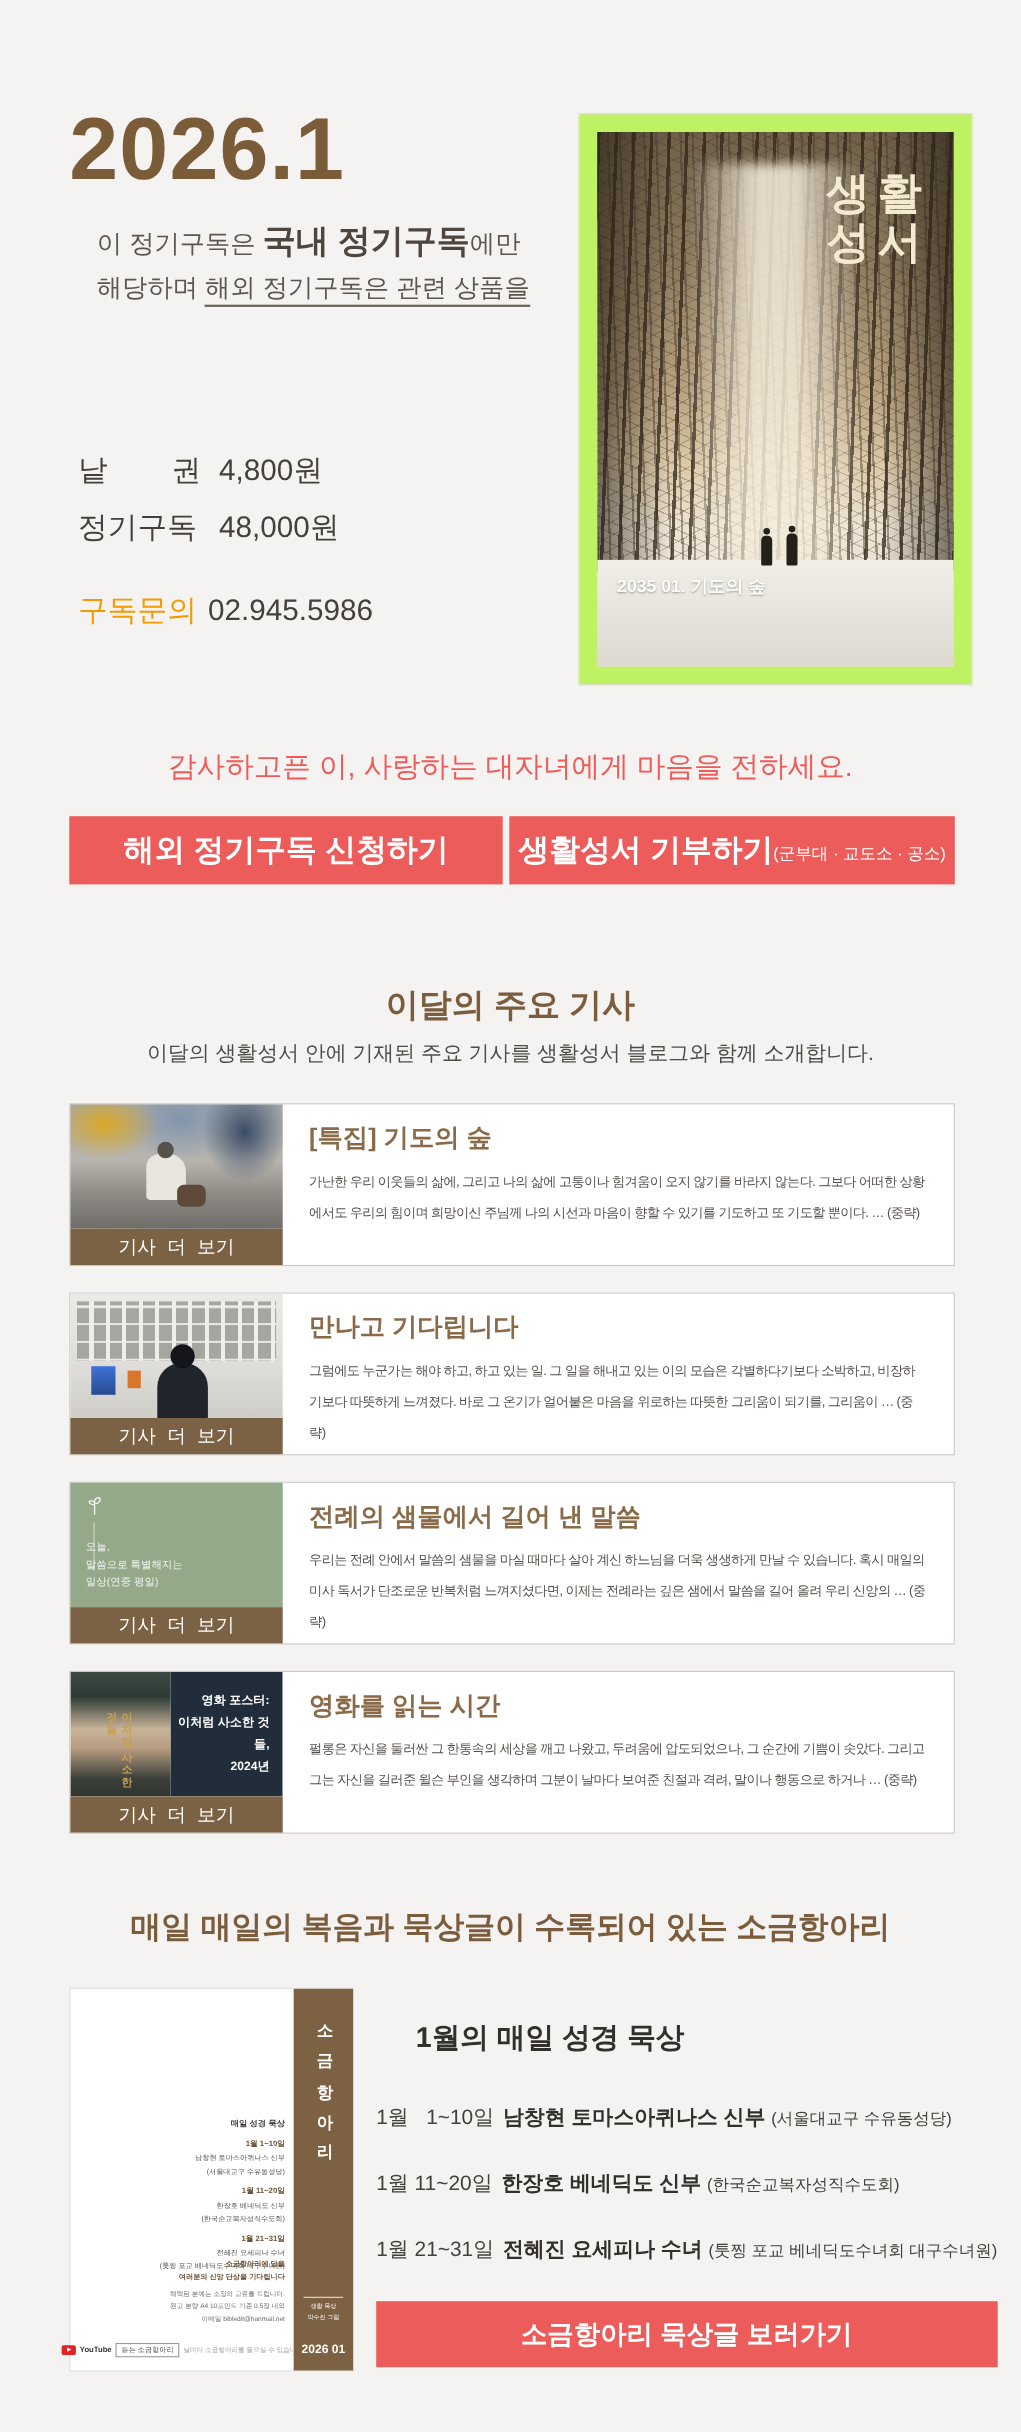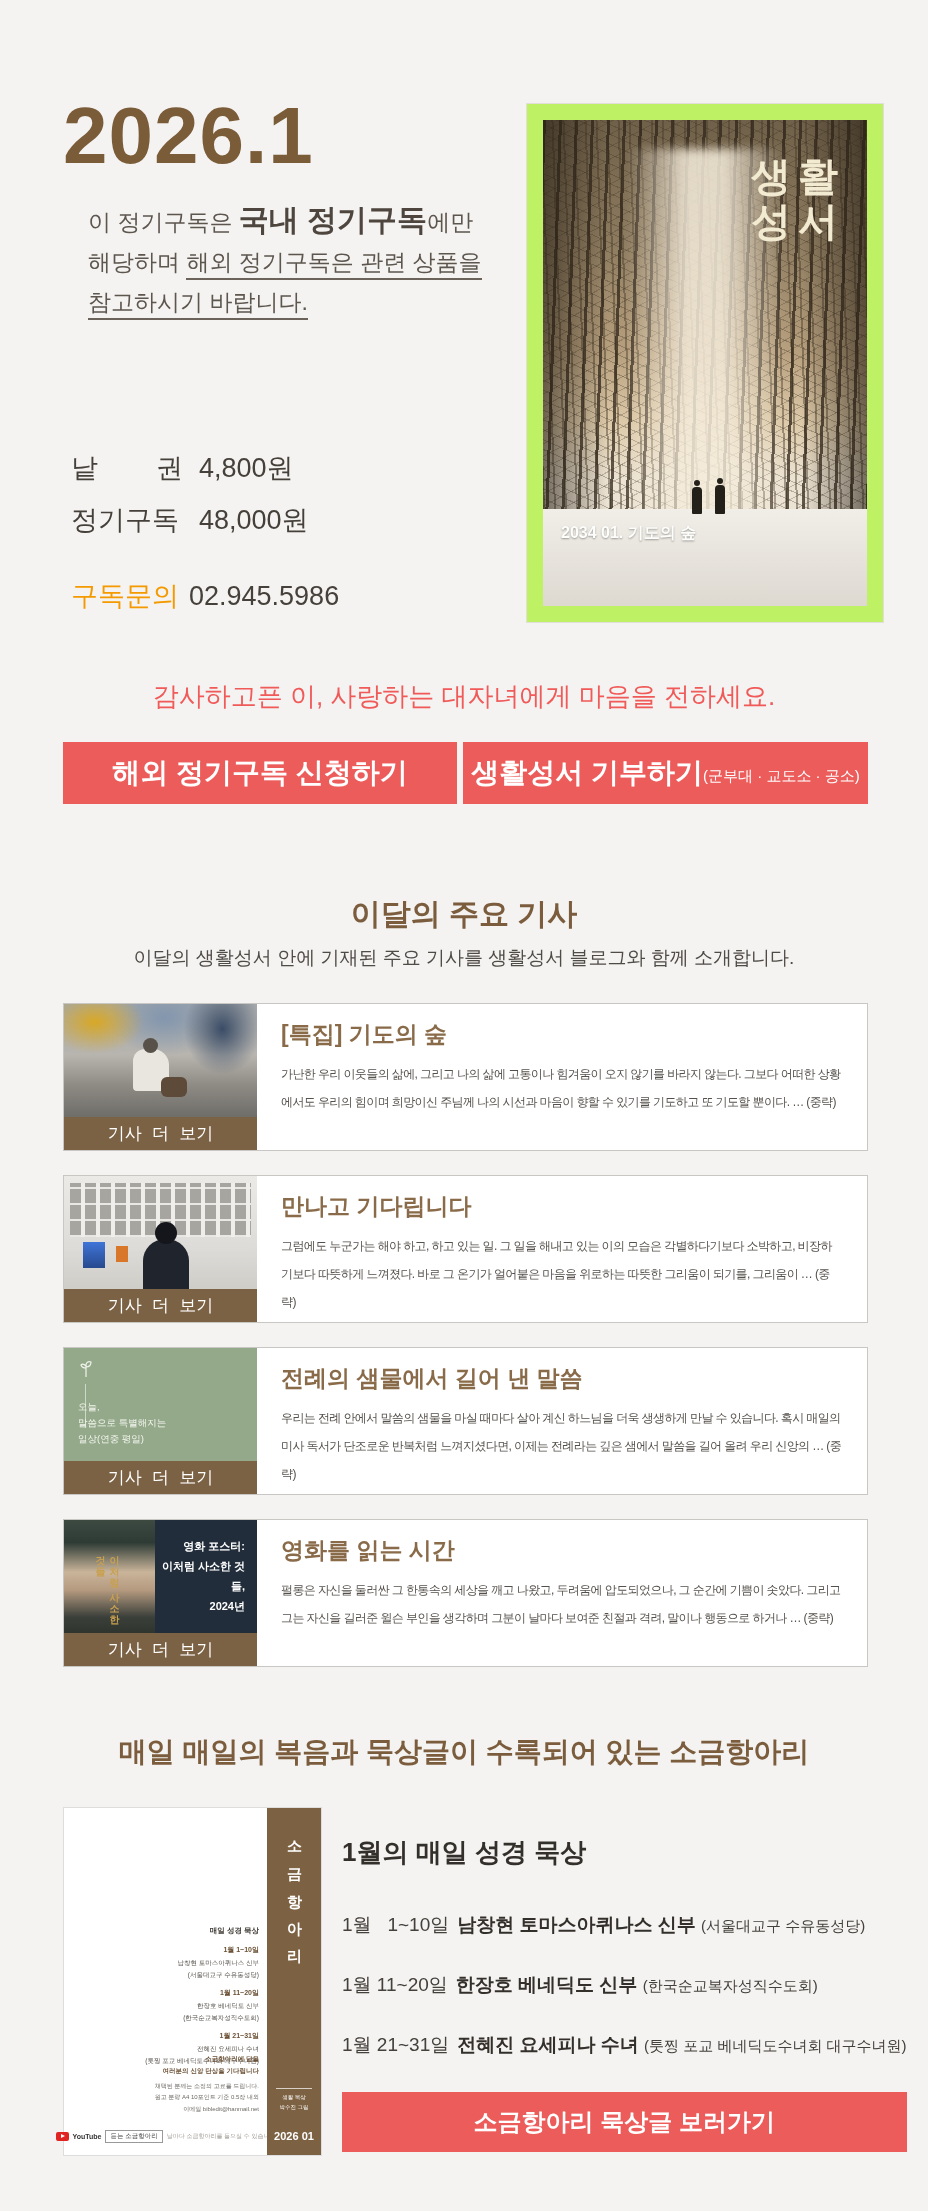--- a/index.html
+++ b/index.html
@@ -134,41 +134,40 @@
   .yt-box { border:1px solid #999; padding:1px 4px; font-size:6.5px; color:#444; white-space:nowrap; }
   .yt-note { color:#a5a19b; white-space:nowrap; }
   .book-band { width:54px; flex:none; background:#7c6142; position:relative; color:#fff; }
   .book-spine { position:absolute; top:22px; left:50%; transform:translateX(-50%);
     writing-mode:vertical-rl; font-size:15px; font-weight:bold; letter-spacing:12px; }
   .book-credit { position:absolute; bottom:42px; left:9px; right:9px; border-top:1px solid rgba(255,255,255,0.7);
     padding-top:4px; text-align:center; font-size:5.5px; line-height:1.8; white-space:pre-line; }
   .book-issue { position:absolute; bottom:13px; left:0; right:0; text-align:center; font-weight:bold; font-size:11px; }
 
   .salt-right { flex:1; padding-top:28px; }
-  .salt-heading { font-size:26px; font-weight:bold; color:#33302c; }
+  .salt-heading { font-size:26px; font-weight:bold; color:#33302c;margin-left:36px; }
   .schedule { margin-top:42px; }
   .sched-line { font-size:19px; color:#44403b; margin-bottom:34px; white-space:nowrap; }
   .sched-date { white-space:pre; margin-right:8px; }
   .sched-name { font-weight:bold; color:#332f2b; }
   .sched-org { font-size:15px; color:#44403b; }
   .salt-button { margin-top:24px; height:60px; font-size:24px; font-weight:bold; }
 </style>
 </head>
 <body>
 
 <div class="page">
 
   <section class="top gutter">
     <div class="top-left">
       <h1 class="issue-title">2026.1</h1>
 
       <div class="intro">
         <div class="intro-line"><span>이 정기구독은 </span><b>국내 정기구독</b><span>에만</span></div>
         <div class="intro-line"><span>해당하며 </span><span class="u">해외 정기구독은 관련 상품을</span></div>
-        <div class="intro-line"><span class="u">참고하시기 바랍니다.</span></div>
       </div>
 
       <div class="price">
         <div class="price-row">
           <span class="price-label">
               <span>낱</span>
               <span>권</span>
             </span>
           <span class="price-value">4,800원</span>
         </div>
@@ -190,21 +189,21 @@
         <div class="glow"></div>
         <div class="side-dark left"></div>
         <div class="side-dark right"></div>
         <div class="snow"></div>
         <div class="walker w1"></div>
         <div class="walker w2"></div>
         <div class="masthead">
           <div>생활</div>
           <div>성서</div>
         </div>
-        <div class="cover-caption">2034 01. 기도의 숲</div>
+        <div class="cover-caption">2035 01. 기도의 숲</div>
       </div>
     </div>
   </section>
 
   <p class="cta-message">감사하고픈 이, 사랑하는 대자녀에게 마음을 전하세요.</p>
   <div class="cta-buttons gutter">
     <div class="btn btn-overseas">해외 정기구독 신청하기</div>
     <div class="btn btn-donate">
       <span class="main">생활성서 기부하기</span>
         <span class="sub">(군부대 · 교도소 · 공소)</span>

